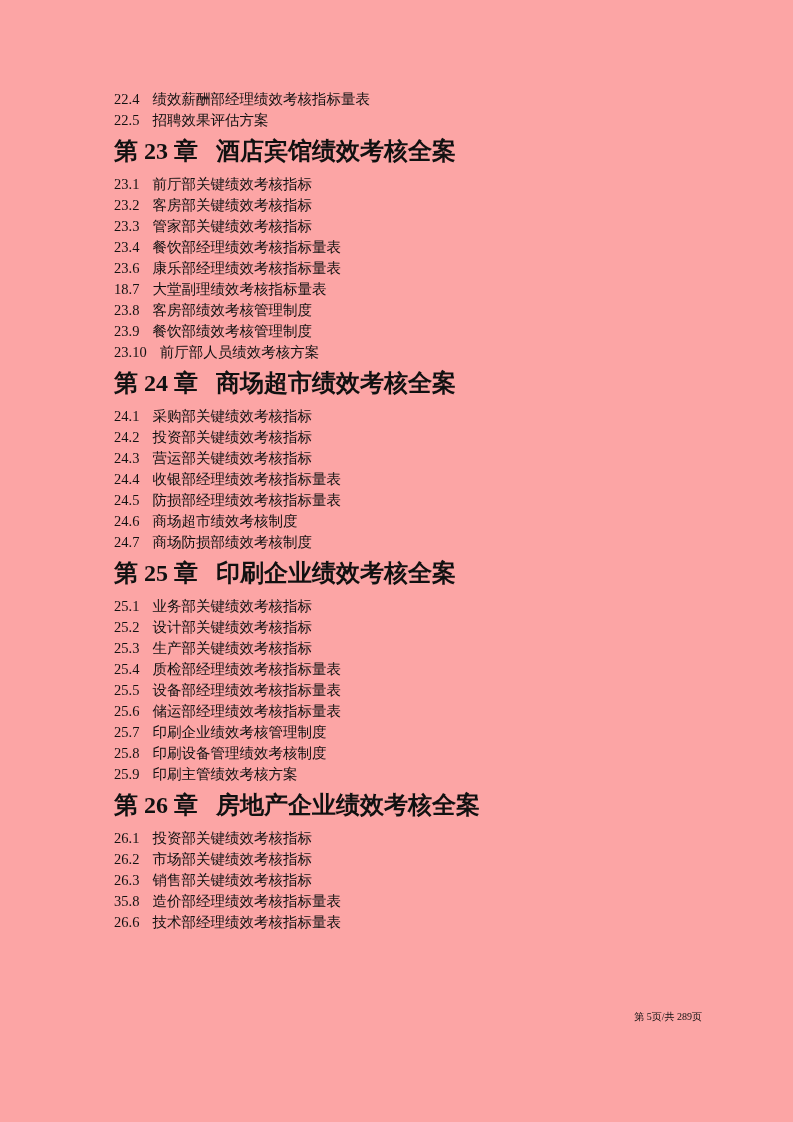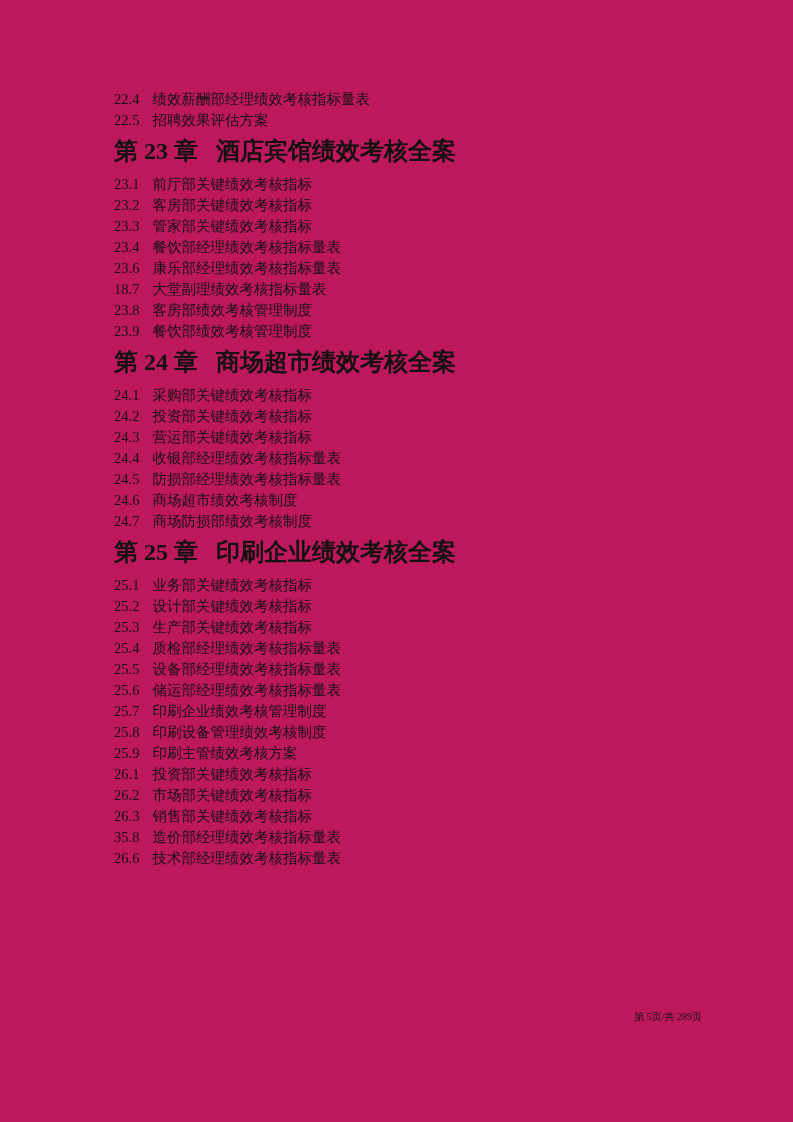--- a/index.html
+++ b/index.html
@@ -8,21 +8,21 @@
     height: 1122px;
     background: #ffffff;
     overflow: hidden;
     font-family: "Liberation Serif", "DejaVu Serif", serif;
     color: #111111;
   }
   .page {
     position: relative;
     width: 793px;
     height: 1122px;
-    background: #be185d;
+    background: #fca5a5;
   }
   .content {
     padding: 89px 91px 0 114px;
   }
   .chapter-heading {
     font-size: 24px;
     font-weight: bold;
     line-height: 25px;
     margin: 8px 0 10px 0;
     white-space: nowrap;
@@ -106,20 +106,23 @@
   </li>
 
   <li>
     <span class="toc-item-number">23.8</span><span class="toc-item-title">客房部绩效考核管理制度</span>
   </li>
 
   <li>
     <span class="toc-item-number">23.9</span><span class="toc-item-title">餐饮部绩效考核管理制度</span>
   </li>
 
+  <li>
+    <span class="toc-item-number">23.10</span><span class="toc-item-title">前厅部人员绩效考核方案</span>
+  </li>
 </ul>
   </section>
 
   <section class="chapter">
     <h2 class="chapter-heading">
       <span class="chapter-label">第 24 章</span><span class="chapter-title">商场超市绩效考核全案</span>
     </h2>
     <ul class="toc-list">
   <li>
     <span class="toc-item-number">24.1</span><span class="toc-item-title">采购部关键绩效考核指标</span>
@@ -188,20 +191,23 @@
     <span class="toc-item-number">25.8</span><span class="toc-item-title">印刷设备管理绩效考核制度</span>
   </li>
 
   <li>
     <span class="toc-item-number">25.9</span><span class="toc-item-title">印刷主管绩效考核方案</span>
   </li>
 </ul>
   </section>
 
   <section class="chapter">
+    <h2 class="chapter-heading">
+      <span class="chapter-label">第 26 章</span><span class="chapter-title">房地产企业绩效考核全案</span>
+    </h2>
     <ul class="toc-list">
   <li>
     <span class="toc-item-number">26.1</span><span class="toc-item-title">投资部关键绩效考核指标</span>
   </li>
 
   <li>
     <span class="toc-item-number">26.2</span><span class="toc-item-title">市场部关键绩效考核指标</span>
   </li>
 
   <li>

